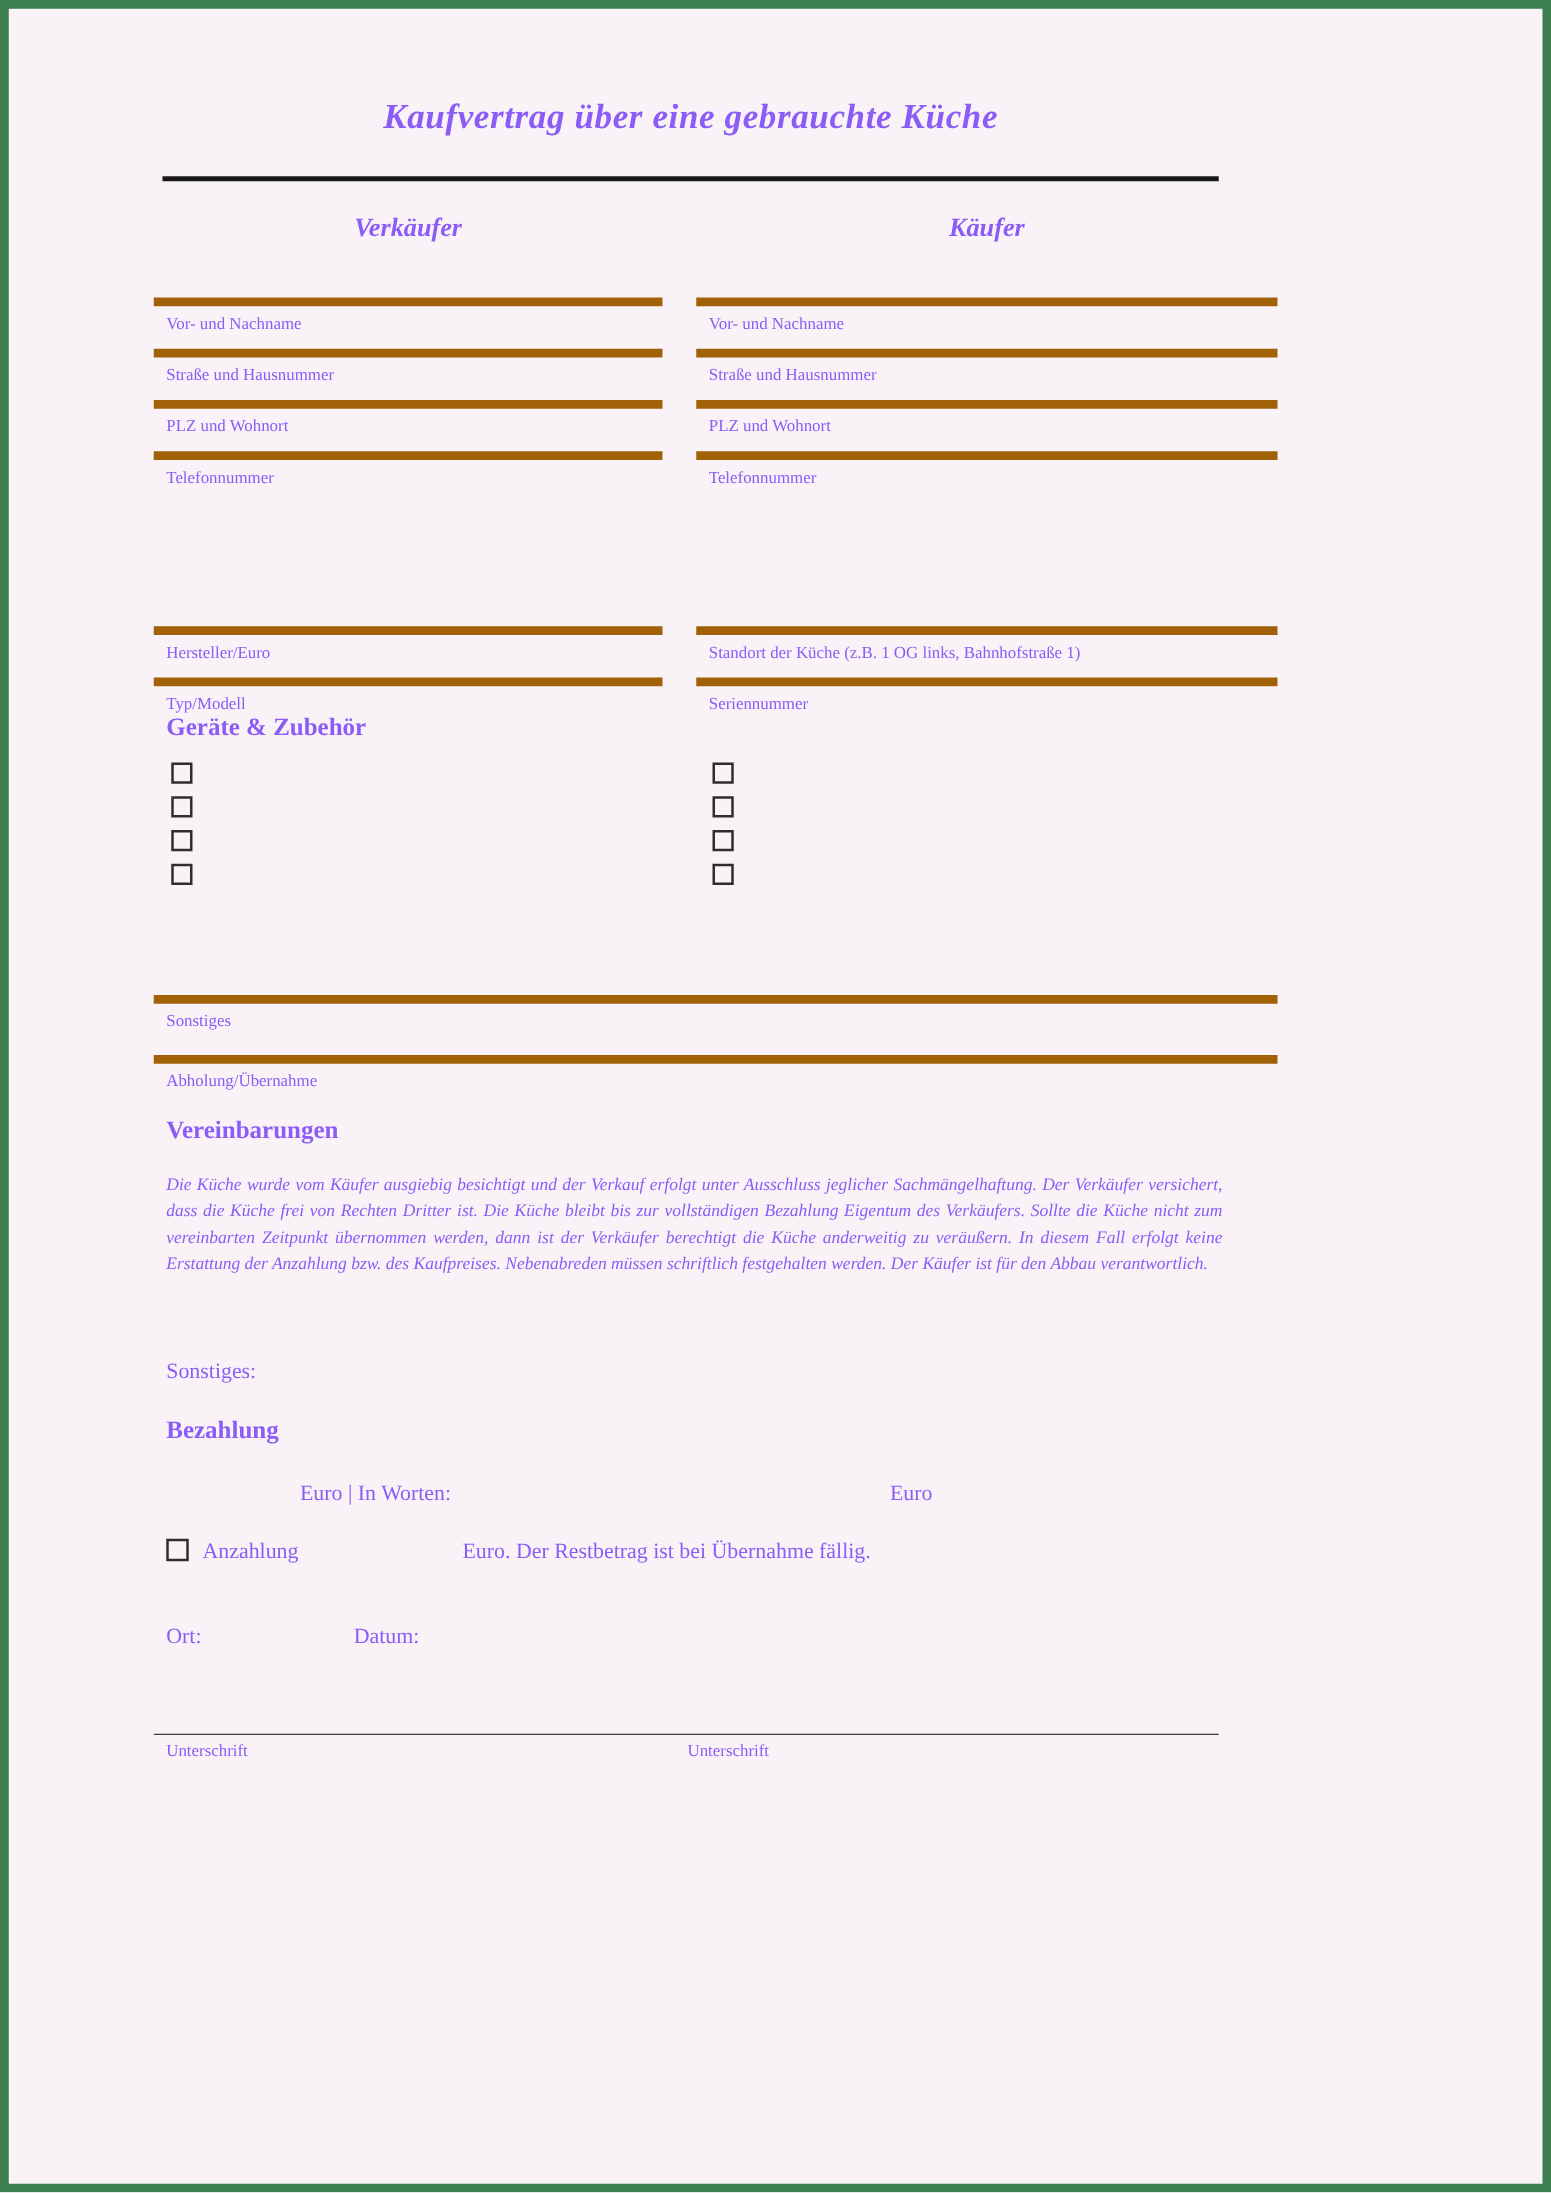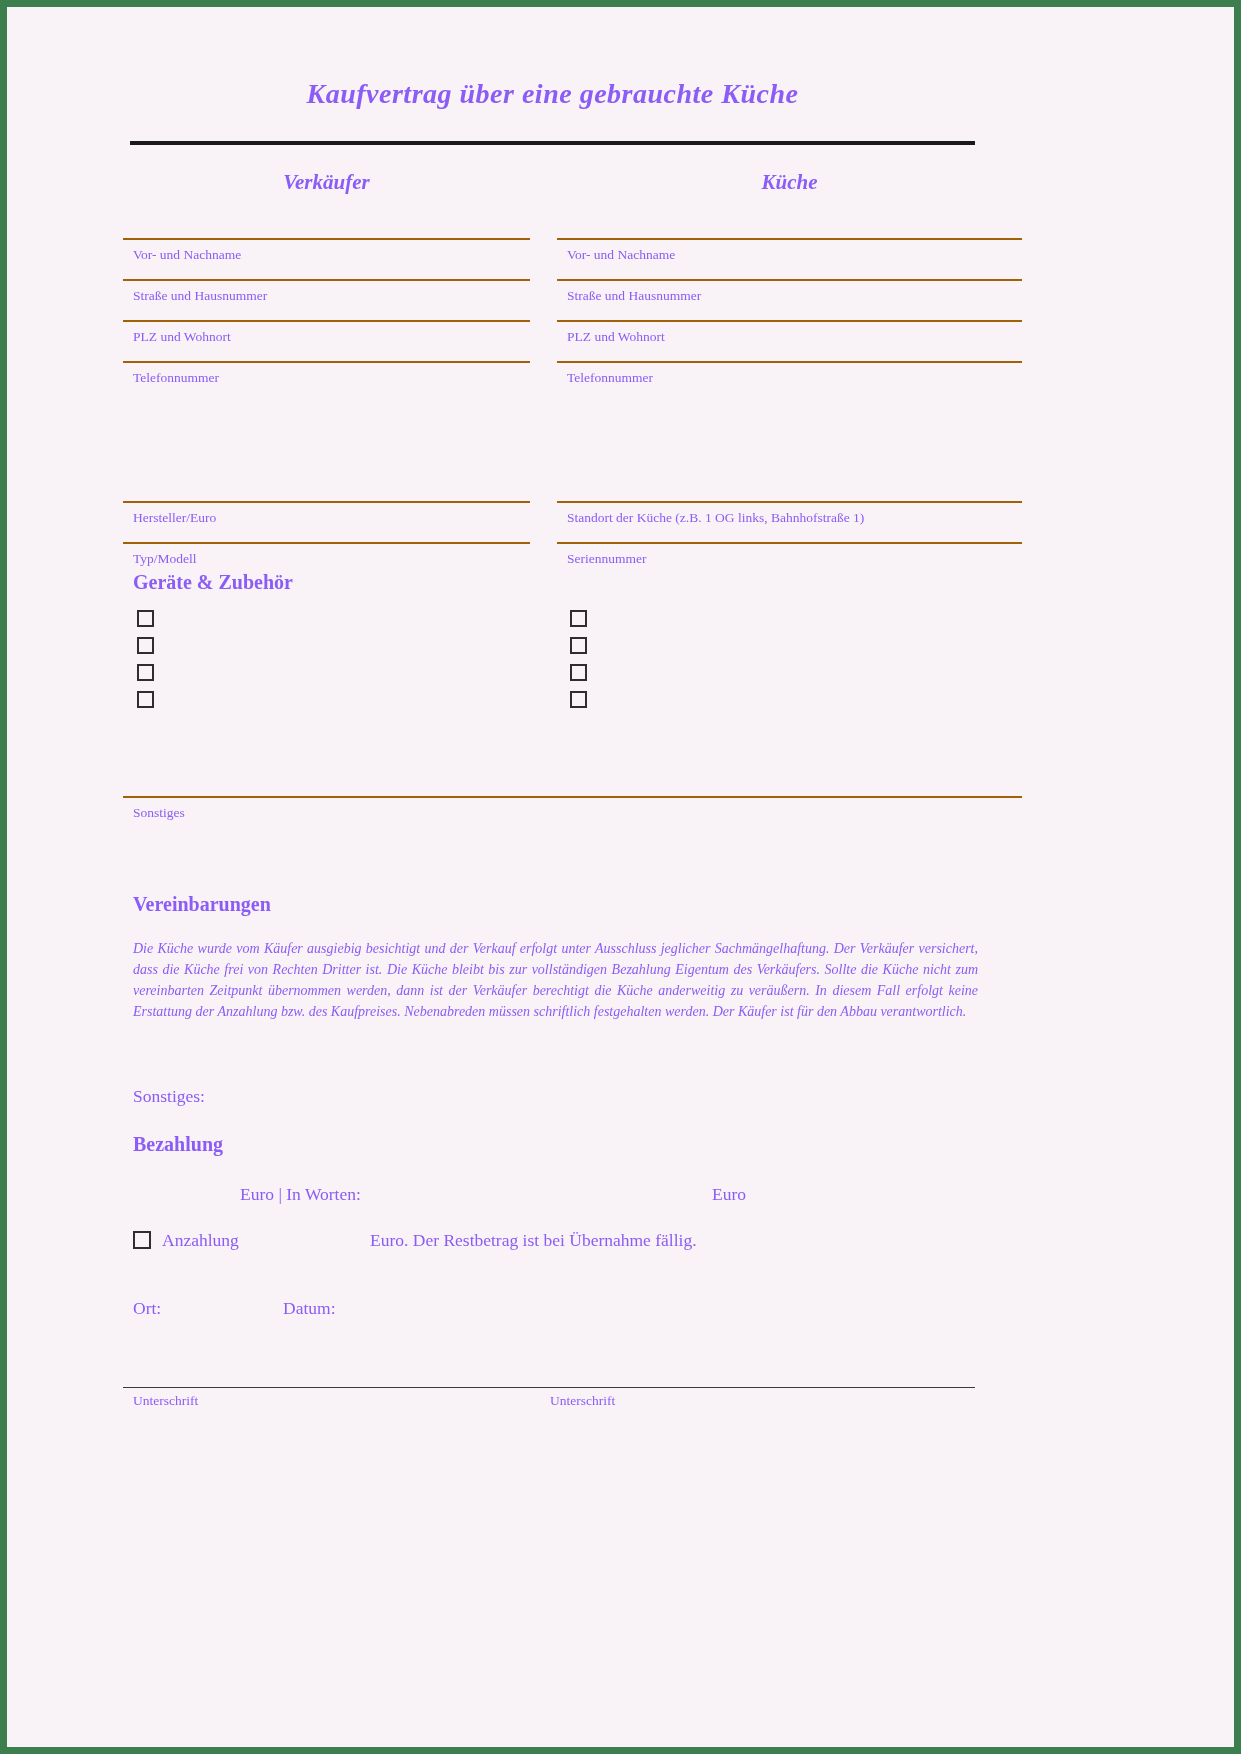--- a/index.html
+++ b/index.html
@@ -18,21 +18,21 @@
     border:7px solid #3c7e4e;
     pointer-events:none;
   }
   .abs { position:absolute; }
   .title {
     font-size:28px; font-weight:bold; font-style:italic;
     text-align:center; letter-spacing:0.5px;
   }
   .rule { height:4px; background:#191919; }
   .party-header { font-size:21px; font-weight:bold; font-style:italic; text-align:center; }
-  .field { border-top:2px solid #a16207; padding-top:5px; }
+  .field { border-top:7px solid #a16207; padding-top:5px; }
   .field-label { font-size:13.5px; display:inline-block; padding-left:10px; }
   .body-text { font-size:17.5px; line-height:27px; }
   .just { text-align:justify; line-height:21px; font-size:14px;font-style:italic; }
   .section-heading { font-size:20px; font-weight:bold; }
   .checkbox {
     position:absolute;
     width:17px; height:17px;
     border:2px solid #2e2e2e;
     background:transparent;
   }
@@ -40,21 +40,21 @@
 </style>
 </head>
 <body>
 
 <div class="page">
 
   <div class="abs title" style="left:130px; top:78px; width:845px;">Kaufvertrag über eine gebrauchte Küche</div>
   <div class="abs rule" style="left:130px; top:141px; width:845px;"></div>
 
   <div class="abs party-header" style="left:123px; top:170px; width:407px;">Verkäufer</div>
-  <div class="abs party-header" style="left:557px; top:170px; width:465px;">Küche</div>
+  <div class="abs party-header" style="left:557px; top:170px; width:465px;">Käufer</div>
 
   <div class="abs field" style="left:123px; top:238px; width:407px;">
     <span class="field-label">Vor- und Nachname</span>
   </div>
   <div class="abs field" style="left:123px; top:279px; width:407px;">
     <span class="field-label">Straße und Hausnummer</span>
   </div>
   <div class="abs field" style="left:123px; top:320px; width:407px;">
     <span class="field-label">PLZ und Wohnort</span>
   </div>
@@ -97,20 +97,23 @@
   <span class="checkbox" style="left:137px; top:691px;"></span>
 
   <span class="checkbox" style="left:570px; top:610px;"></span>
   <span class="checkbox" style="left:570px; top:637px;"></span>
   <span class="checkbox" style="left:570px; top:664px;"></span>
   <span class="checkbox" style="left:570px; top:691px;"></span>
 
   <div class="abs field" style="left:123px; top:796px; width:899px;">
     <span class="field-label">Sonstiges</span>
   </div>
+  <div class="abs field" style="left:123px; top:844px; width:899px;">
+    <span class="field-label">Abholung/Übernahme</span>
+  </div>
 
   <div class="abs section-heading" style="left:133px; top:893px;">Vereinbarungen</div>
   <div class="abs just" style="left:133px; top:938px; width:845px;">Die Küche wurde vom Käufer ausgiebig besichtigt und der Verkauf erfolgt unter Ausschluss jeglicher Sachmängelhaftung. Der Verkäufer versichert, dass die Küche frei von Rechten Dritter ist. Die Küche bleibt bis zur vollständigen Bezahlung Eigentum des Verkäufers. Sollte die Küche nicht zum vereinbarten Zeitpunkt übernommen werden, dann ist der Verkäufer berechtigt die Küche anderweitig zu veräußern. In diesem Fall erfolgt keine Erstattung der Anzahlung bzw. des Kaufpreises. Nebenabreden müssen schriftlich festgehalten werden. Der Käufer ist für den Abbau verantwortlich.</div>
   <div class="abs label-17" style="left:133px; top:1086px;">Sonstiges:</div>
 
   <div class="abs section-heading" style="left:133px; top:1133px;">Bezahlung</div>
   <div class="abs label-17" style="left:240px; top:1184px;">Euro | In Worten:</div>
   <div class="abs label-17" style="left:712px; top:1184px;text-align:center;">Euro</div>
 
   <span class="checkbox" style="left:133px; top:1231px; width:18px; height:18px;"></span>

